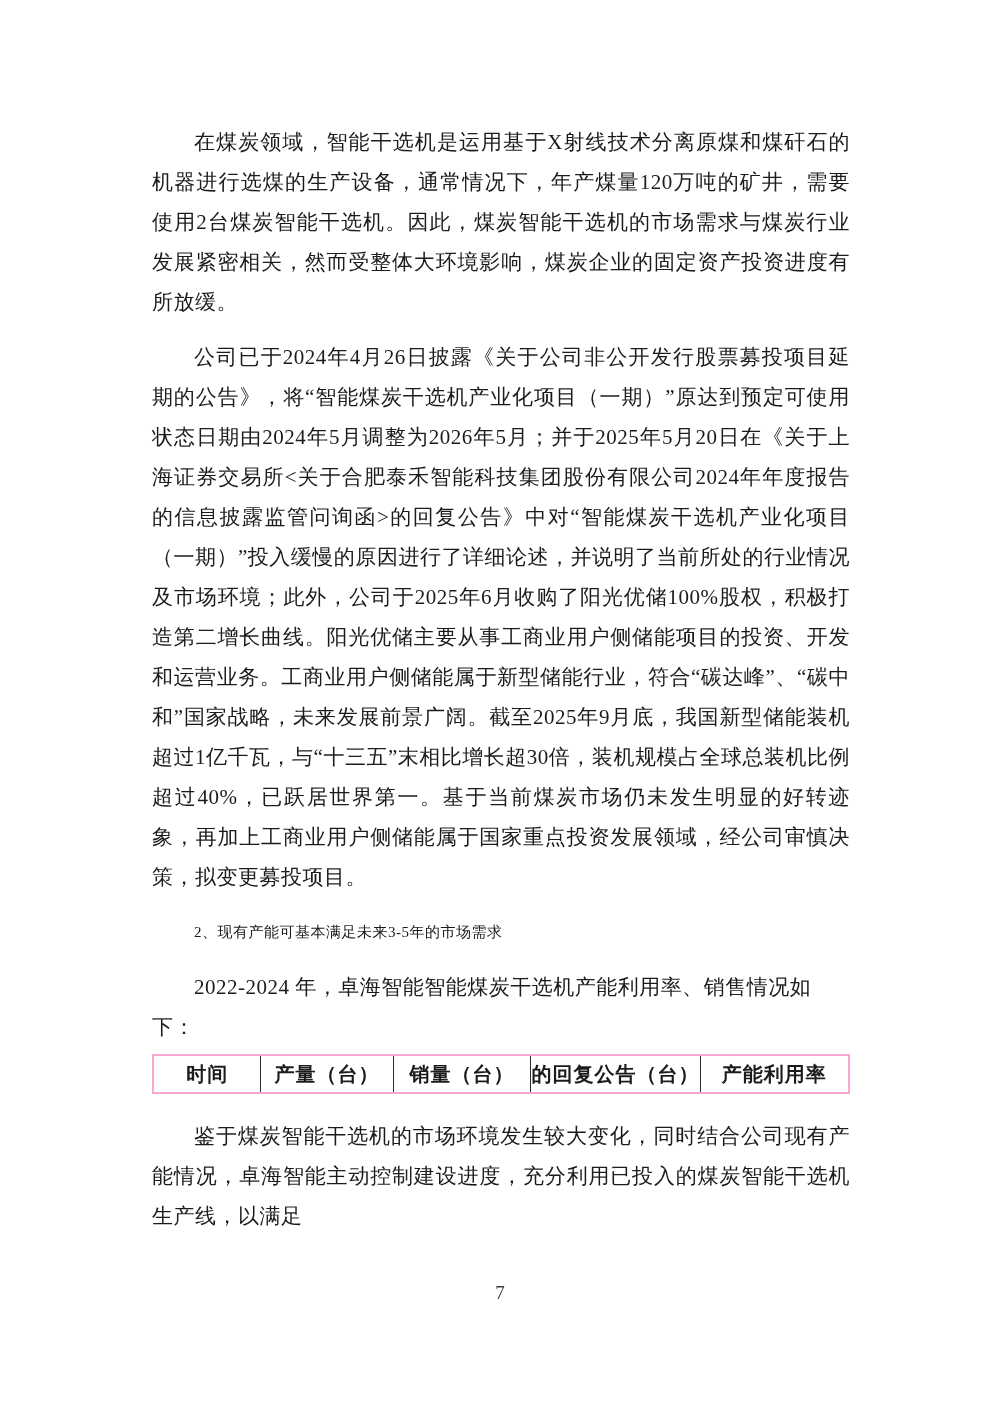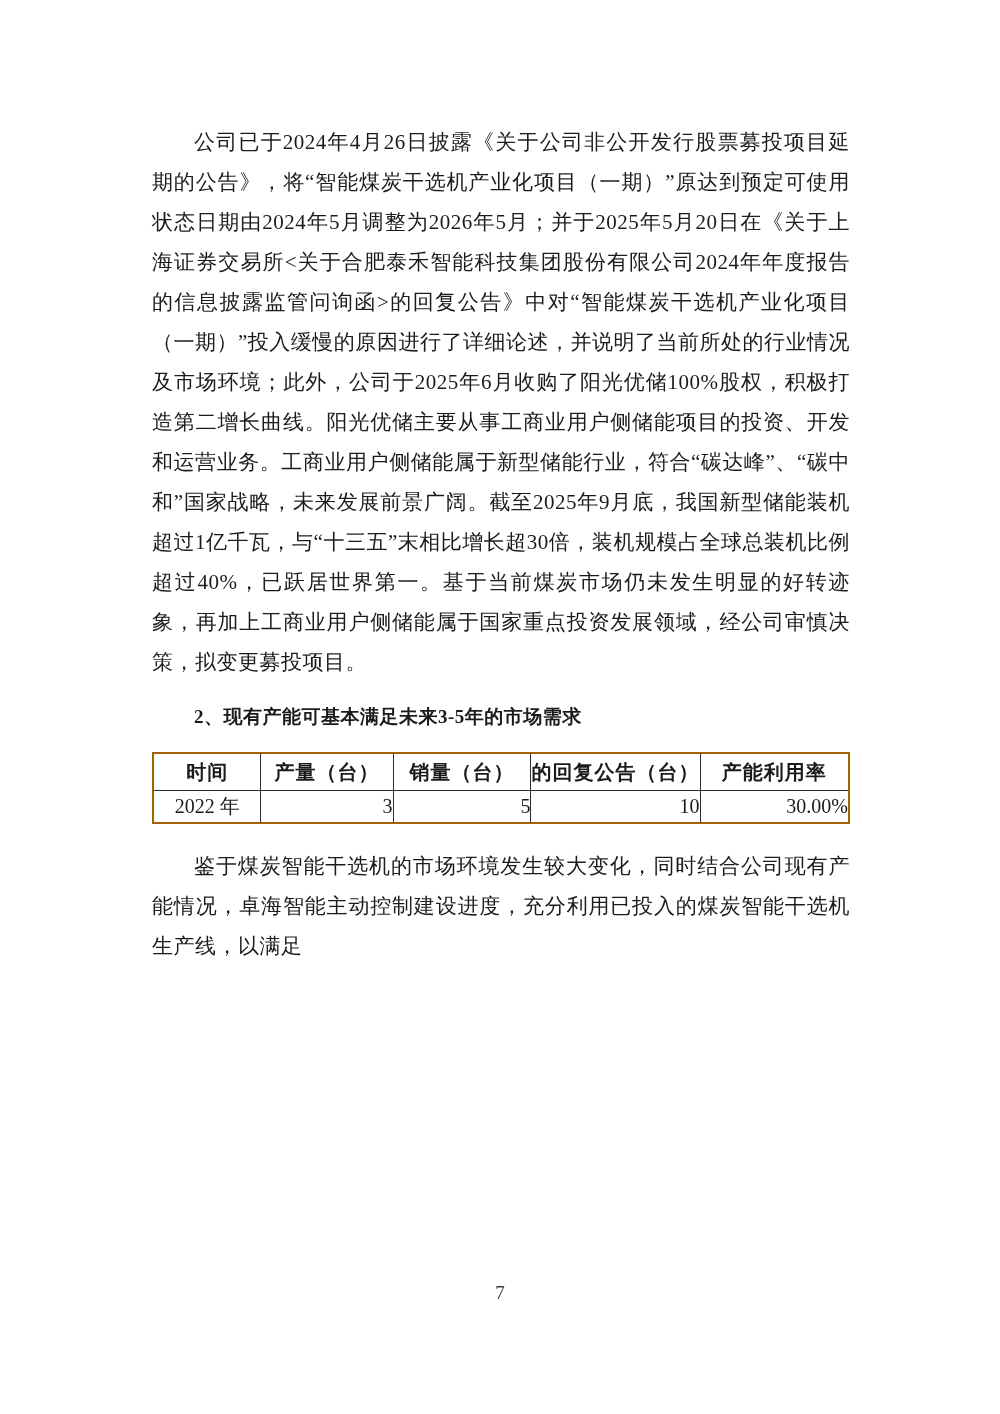--- a/index.html
+++ b/index.html
@@ -26,37 +26,37 @@
   .body-para {
     margin: 0 0 15px 0;
     font-size: 21px;
     line-height: 40px;
     text-indent: 42px;
     text-align: justify;
     letter-spacing: 0.5px;
   }
   .section-heading {
     margin: 0 0 15px 0;
-    font-size: 19px;
+    font-size: 15px;
     line-height: 40px;
     text-indent: 42px;
-    font-weight: bold;
+    font-weight: normal;
     letter-spacing: 0.5px;
   }
   .table-intro {
     margin: 0 0 7px 0;
     font-size: 21px;
     line-height: 40px;
     text-indent: 42px;
     letter-spacing: 0.5px;
   }
   table.capacity {
     width: 100%;
     border-collapse: collapse;
-    border: 2px solid #a16207;
+    border: 2px solid #f9a8d4;
     margin: 0 0 22px 0;
     table-layout: fixed;
   }
   table.capacity th,
   table.capacity td {
     border: 1px solid #2b2b2b;
     font-size: 20px;
     padding: 0;
   }
   table.capacity th {
@@ -79,52 +79,47 @@
     font-size: 19px;
     color: #3c3c3c;
   }
 </style>
 </head>
 <body>
 
 <div class="page">
   <div class="content">
 
+    <p class="body-para">在煤炭领域，智能干选机是运用基于X射线技术分离原煤和煤矸石的机器进行选煤的生产设备，通常情况下，年产煤量120万吨的矿井，需要使用2台煤炭智能干选机。因此，煤炭智能干选机的市场需求与煤炭行业发展紧密相关，然而受整体大环境影响，煤炭企业的固定资产投资进度有所放缓。</p>
 
 
     <p class="body-para">公司已于2024年4月26日披露《关于公司非公开发行股票募投项目延期的公告》，将“智能煤炭干选机产业化项目（一期）”原达到预定可使用状态日期由2024年5月调整为2026年5月；并于2025年5月20日在《关于上海证券交易所&lt;关于合肥泰禾智能科技集团股份有限公司2024年年度报告的信息披露监管问询函&gt;的回复公告》中对“智能煤炭干选机产业化项目（一期）”投入缓慢的原因进行了详细论述，并说明了当前所处的行业情况及市场环境；此外，公司于2025年6月收购了阳光优储100%股权，积极打造第二增长曲线。阳光优储主要从事工商业用户侧储能项目的投资、开发和运营业务。工商业用户侧储能属于新型储能行业，符合“碳达峰”、“碳中和”国家战略，未来发展前景广阔。截至2025年9月底，我国新型储能装机超过1亿千瓦，与“十三五”末相比增长超30倍，装机规模占全球总装机比例超过40%，已跃居世界第一。基于当前煤炭市场仍未发生明显的好转迹象，再加上工商业用户侧储能属于国家重点投资发展领域，经公司审慎决策，拟变更募投项目。</p>
 
     <p class="section-heading">2、现有产能可基本满足未来3-5年的市场需求</p>
 
+    <p class="table-intro">2022-2024 年，卓海智能智能煤炭干选机产能利用率、销售情况如下：</p>
 
     <table class="capacity">
       <colgroup>
         <col style="width:15.5%">
         <col style="width:19.0%">
         <col style="width:19.8%">
         <col style="width:24.3%">
         <col style="width:21.4%">
       </colgroup>
       <thead>
         <tr>
           <th>时间</th>
           <th>产量（台）</th>
           <th>销量（台）</th>
           <th>的回复公告（台）</th>
           <th>产能利用率</th>
         </tr>
       </thead>
       <tbody>
-        <tr>
-          <td class="cell-center">2022 年</td>
-          <td class="cell-num">3</td>
-          <td class="cell-num">5</td>
-          <td class="cell-num">10</td>
-          <td class="cell-num">30.00%</td>
-        </tr>
       </tbody>
     </table>
 
     <p class="body-para">鉴于煤炭智能干选机的市场环境发生较大变化，同时结合公司现有产能情况，卓海智能主动控制建设进度，充分利用已投入的煤炭智能干选机生产线，以满足</p>
 
   </div>
 
   <div class="page-number">7</div>
 </div>
 

